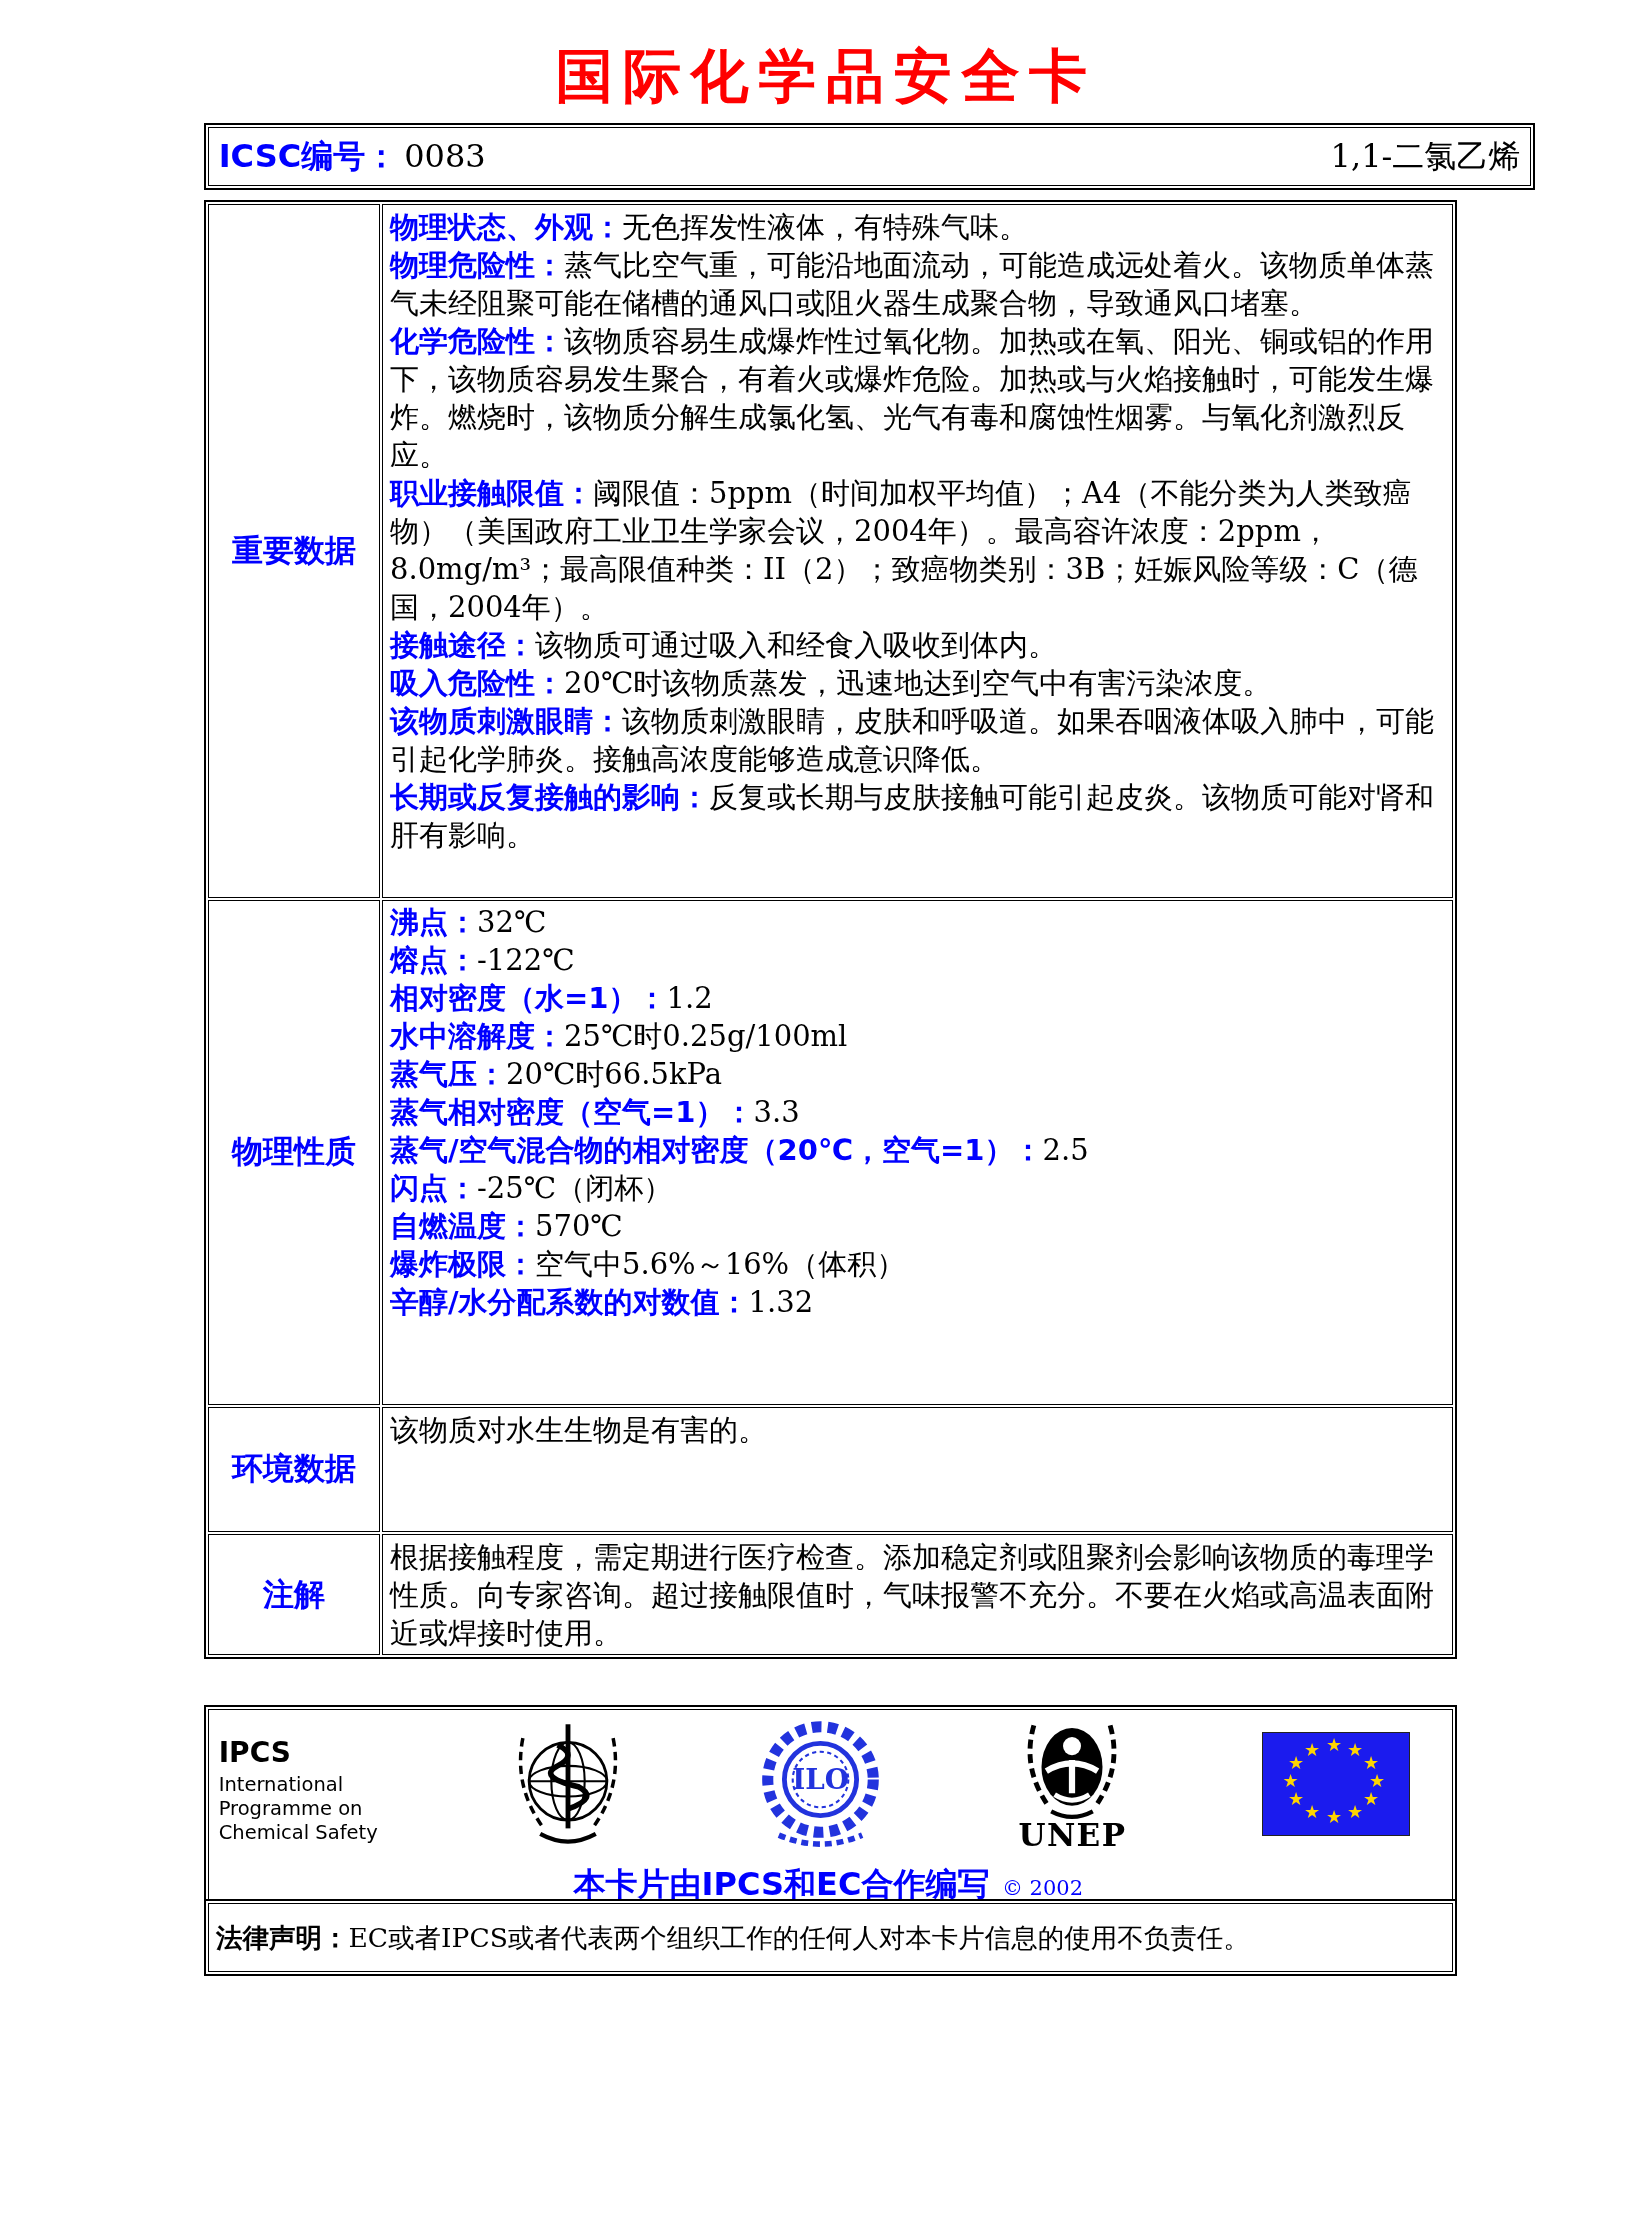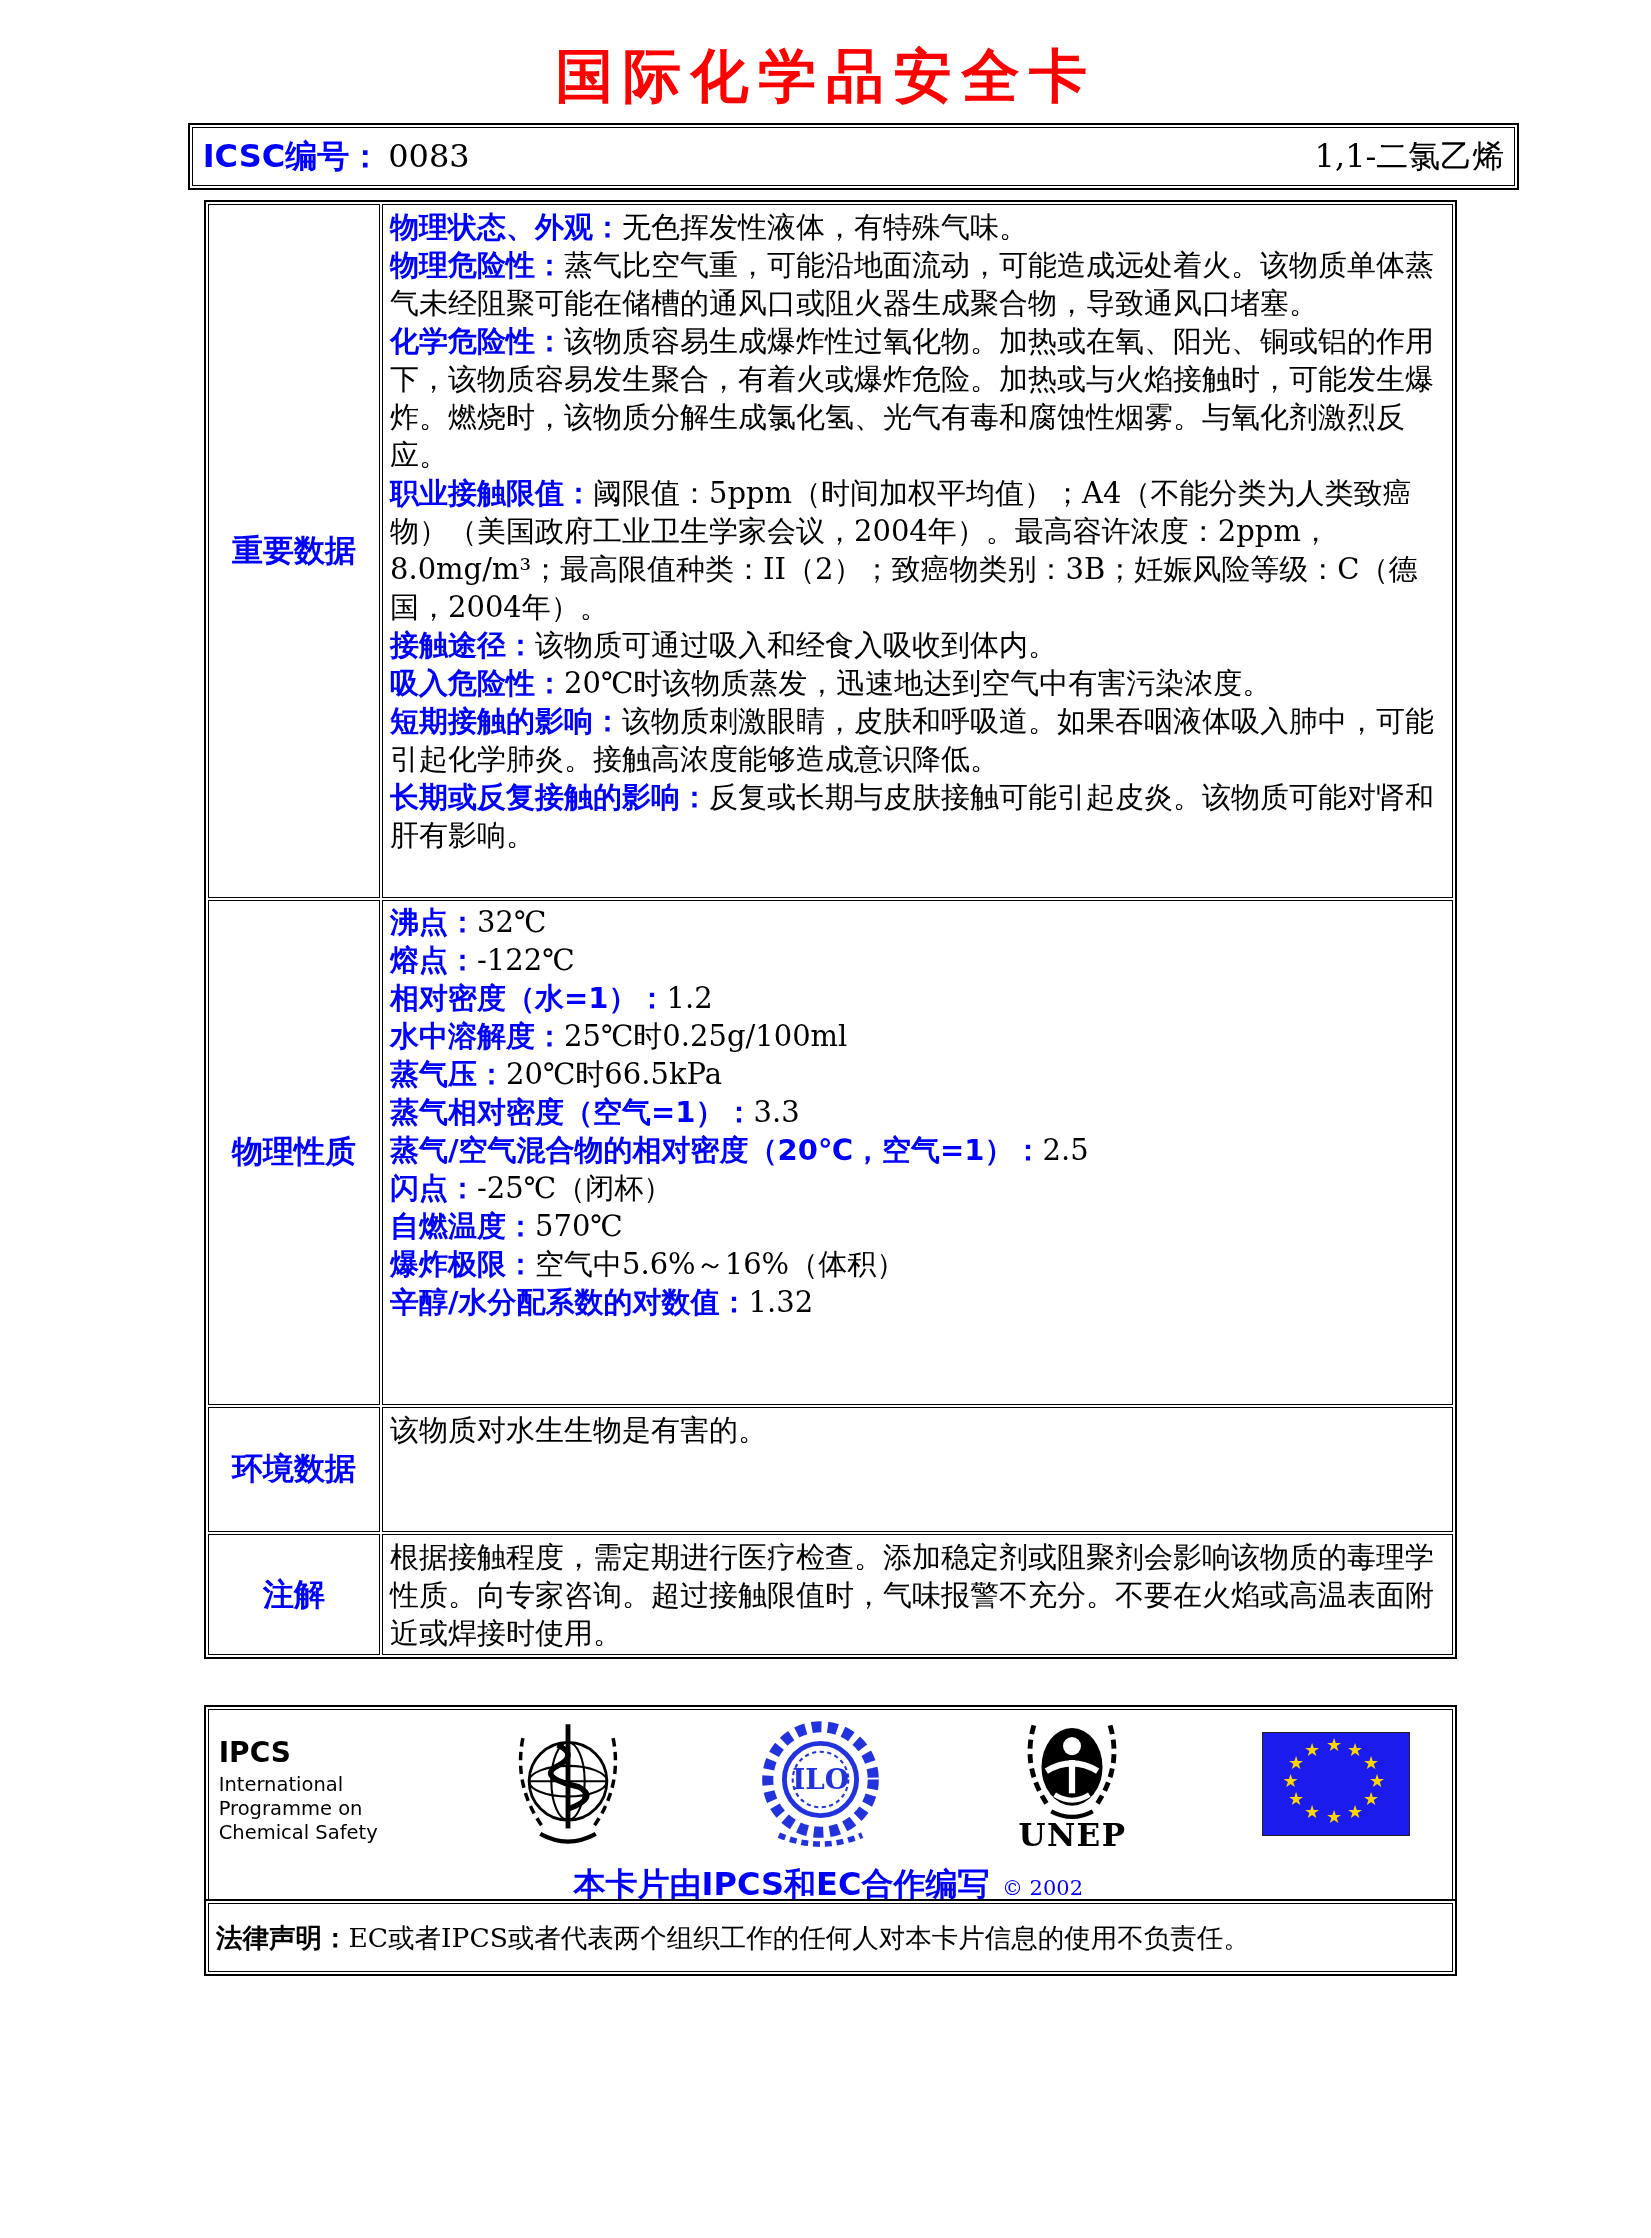--- a/index.html
+++ b/index.html
@@ -21,21 +21,21 @@
     font-size:58px;line-height:61px;font-weight:bold;letter-spacing:9.7px;
     color:var(--title-red);font-family:"DejaVu Serif", serif;
   }
   
   table.card{
     position:absolute;border-collapse:separate;border-spacing:2.8px;
     border:2.8px solid #000;background:#fff;table-layout:fixed;
   }
   table.card td{border:1.4px solid #000;background:#fff;}
   
-  #header-table{left:188px;top:123px;width:1331px;}
+  #header-table{left:204px;top:123px;width:1331px;}
   #header-table td{height:57px;vertical-align:middle;padding:0 9.7px;}
   .header-flex{display:flex;justify-content:space-between;align-items:center;width:100%;}
   .icsc-label{
     color:var(--label-blue);font-weight:bold;font-size:32px;
     font-family:"DejaVu Sans", sans-serif;
   }
   .icsc-number{font-size:32px;color:#000;margin-left:7px;}
   .chem-name{font-size:32px;color:#000;}
   
   #body-table{left:204px;top:200px;width:1253px;}
@@ -109,21 +109,21 @@
   <tbody>
       <tr>
     <td class="rowlabel h-important">重要数据</td>
     <td class="content h-important">
       <p class="para"><span class="plabel">物理状态、外观：</span><span>无色挥发性液体，有特殊气味。</span></p>
       <p class="para"><span class="plabel">物理危险性：</span><span>蒸气比空气重，可能沿地面流动，可能造成远处着火。该物质单体蒸气未经阻聚可能在储槽的通风口或阻火器生成聚合物，导致通风口堵塞。</span></p>
       <p class="para"><span class="plabel">化学危险性：</span><span>该物质容易生成爆炸性过氧化物。加热或在氧、阳光、铜或铝的作用下，该物质容易发生聚合，有着火或爆炸危险。加热或与火焰接触时，可能发生爆炸。燃烧时，该物质分解生成氯化氢、光气有毒和腐蚀性烟雾。与氧化剂激烈反应。</span></p>
       <p class="para"><span class="plabel">职业接触限值：</span><span>阈限值：5ppm（时间加权平均值）；A4（不能分类为人类致癌物）（美国政府工业卫生学家会议，2004年）。最高容许浓度：2ppm，8.0mg/m³；最高限值种类：II（2）；致癌物类别：3B；妊娠风险等级：C（德国，2004年）。</span></p>
       <p class="para"><span class="plabel">接触途径：</span><span>该物质可通过吸入和经食入吸收到体内。</span></p>
       <p class="para"><span class="plabel">吸入危险性：</span><span>20℃时该物质蒸发，迅速地达到空气中有害污染浓度。</span></p>
-      <p class="para"><span class="plabel">短期接触的影响：</span><span>该物质刺激眼睛，皮肤和呼吸道。如果吞咽液体吸入肺中，可能引起化学肺炎。接触高浓度能够造成意识降低。</span></p>
+      <p class="para"><span class="plabel">该物质刺激眼睛：</span><span>该物质刺激眼睛，皮肤和呼吸道。如果吞咽液体吸入肺中，可能引起化学肺炎。接触高浓度能够造成意识降低。</span></p>
       <p class="para"><span class="plabel">长期或反复接触的影响：</span><span>反复或长期与皮肤接触可能引起皮炎。该物质可能对肾和肝有影响。</span></p>
     </td>
   </tr>
   <tr>
     <td class="rowlabel h-physical">物理性质</td>
     <td class="content h-physical">
       <p class="para"><span class="plabel">沸点：</span><span>32℃</span></p>
       <p class="para"><span class="plabel">熔点：</span><span>-122℃</span></p>
       <p class="para"><span class="plabel">相对密度（水=1）：</span><span>1.2</span></p>
       <p class="para"><span class="plabel">水中溶解度：</span><span>25℃时0.25g/100ml</span></p>

